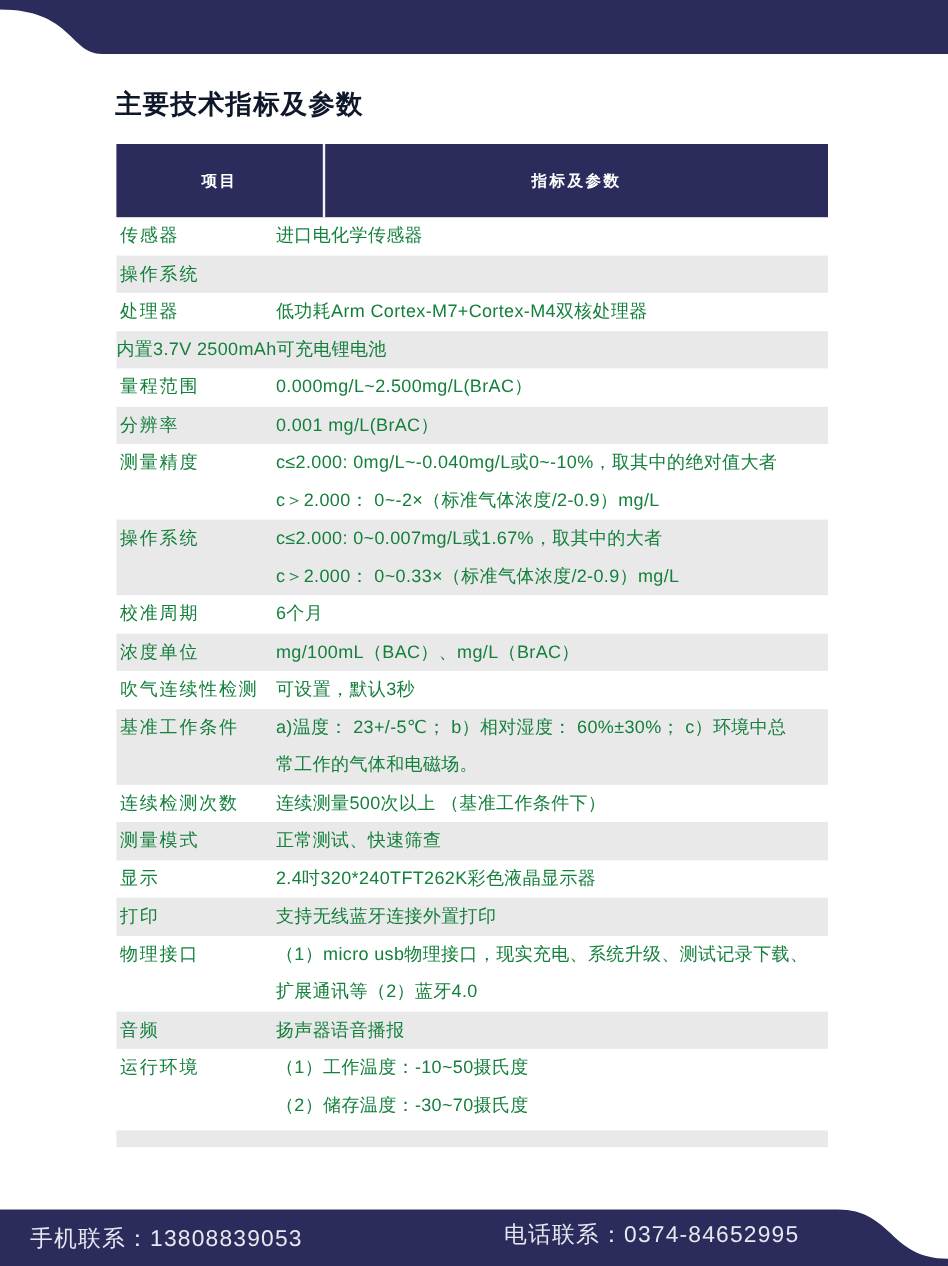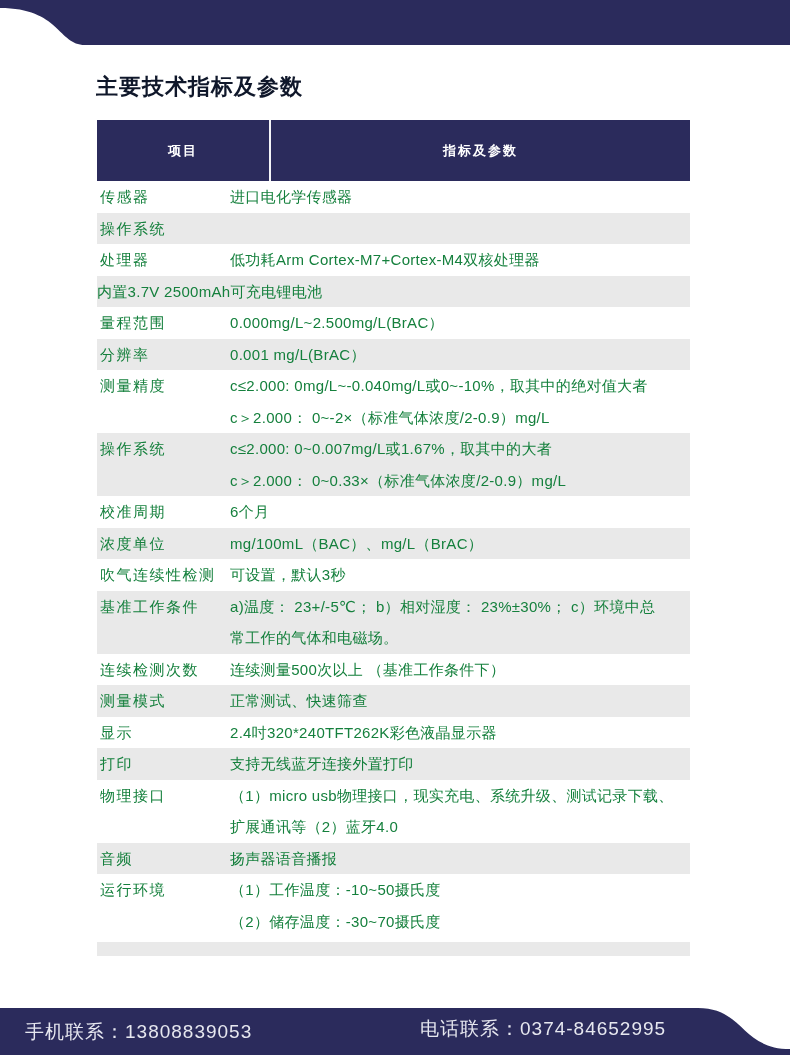--- a/index.html
+++ b/index.html
@@ -152,21 +152,21 @@
   </div>
       <div class="trow">
     <div class="tlabel">吹气连续性检测</div>
     <div class="tvalue">
           <div class="vline">可设置，默认3秒</div>
         </div>
   </div>
       <div class="trow shaded">
     <div class="tlabel">基准工作条件</div>
     <div class="tvalue">
-          <div class="vline">a)温度： 23+/-5℃； b）相对湿度： 23%±30%； c）环境中总</div>
+          <div class="vline">a)温度： 23+/-5℃； b）相对湿度： 60%±30%； c）环境中总</div>
           <div class="vline">常工作的气体和电磁场。</div>
         </div>
   </div>
       <div class="trow">
     <div class="tlabel">连续检测次数</div>
     <div class="tvalue">
           <div class="vline">连续测量500次以上 （基准工作条件下）</div>
         </div>
   </div>
       <div class="trow shaded">

